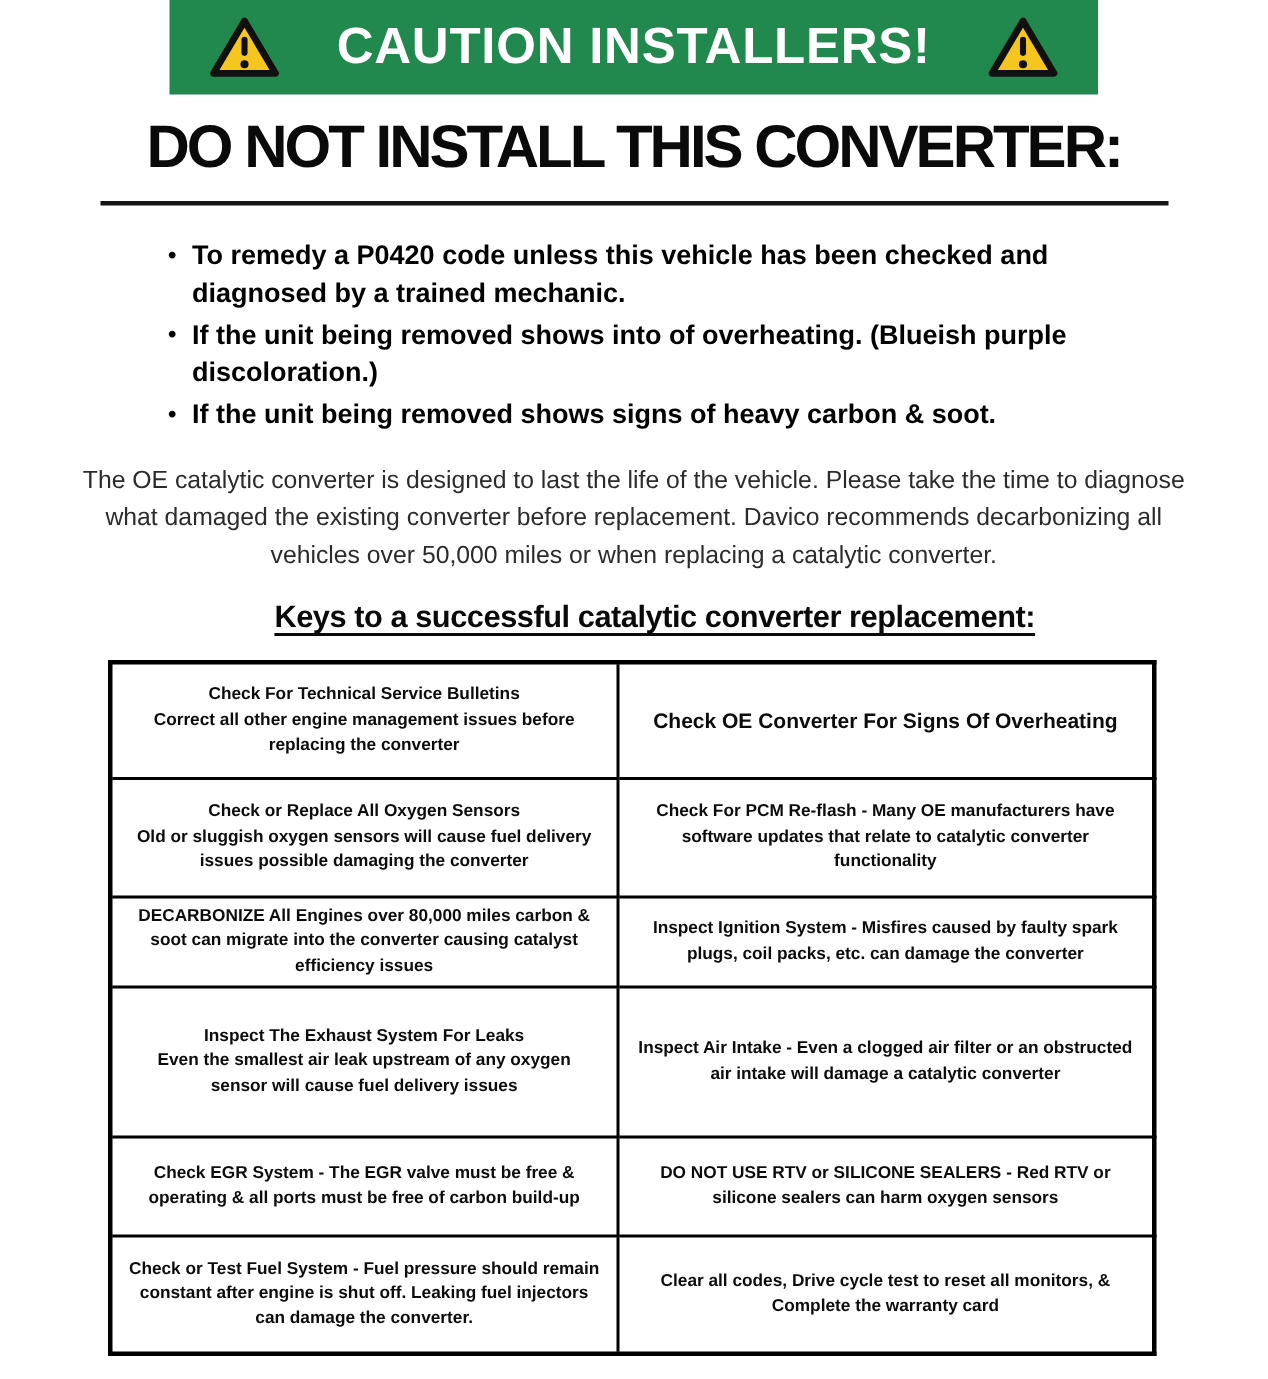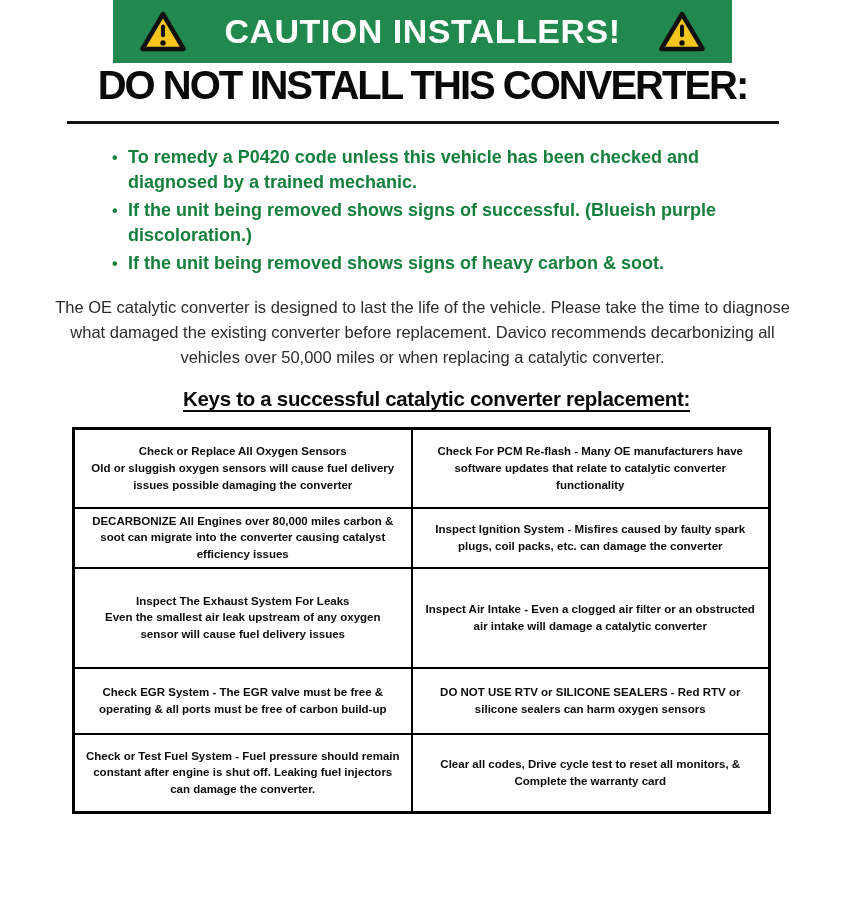--- a/index.html
+++ b/index.html
@@ -22,20 +22,21 @@
   }
   .banner-text {
     color: #ffffff; font-size: 34px; font-weight: 700;
     letter-spacing: 0.5px; white-space: nowrap;
   }
   .tri-icon { display: inline-flex; width: 48px; height: 44px; }
   .tri-icon svg { width: 100%; height: 100%; }
 
   
   .headline {
+    margin-top: 13px;
     text-align: center;
     font-size: 40px; font-weight: 700;
     letter-spacing: -2px;
     color: #0a0a0a;
     white-space: nowrap;
   }
   .rule {
     width: 712px; height: 3px;
     margin: 13px auto 0;
     background: #141414;
@@ -47,21 +48,21 @@
     margin: 21px 0 0 110px;
     width: 670px;
   }
   .warnings li {
     position: relative;
     padding-left: 18px;
     font-size: 18px; font-weight: 700;
     line-height: 25px;
     white-space: pre-line;
     margin-bottom: 3px;
-    color: #15803d;
+    color: #000000;
   }
   .warnings li::before {
     content: "\2022";
     position: absolute; left: 2px; top: 0;
     font-size: 16px;
   }
 
   
   .intro {
     margin: 19px auto 0;
@@ -135,37 +136,42 @@
     </span>
   </div>
 
   <h1 class="headline">DO NOT INSTALL THIS CONVERTER:</h1>
 
   <div class="rule"></div>
 
   <ul class="warnings">
     <li>To remedy a P0420 code unless this vehicle has been checked and
 diagnosed by a trained mechanic.</li>
-    <li>If the unit being removed shows signs of successful. (Blueish purple
+    <li>If the unit being removed shows into of overheating. (Blueish purple
 discoloration.)</li>
     <li>If the unit being removed shows signs of heavy carbon &amp; soot.</li>
   </ul>
 
   <p class="intro">The OE catalytic converter is designed to last the life of the vehicle. Please take the time to diagnose
 what damaged the existing converter before replacement. Davico recommends decarbonizing all
 vehicles over 50,000 miles or when replacing a catalytic converter.</p>
 
   <h2 class="keys-heading">Keys to a successful catalytic converter replacement:</h2>
 
   <table class="keys-table">
     <colgroup>
         <col class="c-left">
         <col class="c-right">
       </colgroup>
     <tbody>
+      <tr class="r1">
+        <td>Check For Technical Service Bulletins
+Correct all other engine management issues before replacing the converter</td>
+        <td class="cell-lg">Check OE Converter For Signs Of Overheating</td>
+      </tr>
       <tr class="r2">
         <td>Check or Replace All Oxygen Sensors
 Old or sluggish oxygen sensors will cause fuel delivery issues possible damaging the converter</td>
         <td>Check For PCM Re-flash - Many OE manufacturers have software updates that relate to catalytic converter functionality</td>
       </tr>
       <tr class="r3">
         <td>DECARBONIZE All Engines over 80,000 miles carbon &amp; soot can migrate into the converter causing catalyst efficiency issues</td>
         <td>Inspect Ignition System - Misfires caused by faulty spark plugs, coil packs, etc. can damage the converter</td>
       </tr>
       <tr class="r4">

